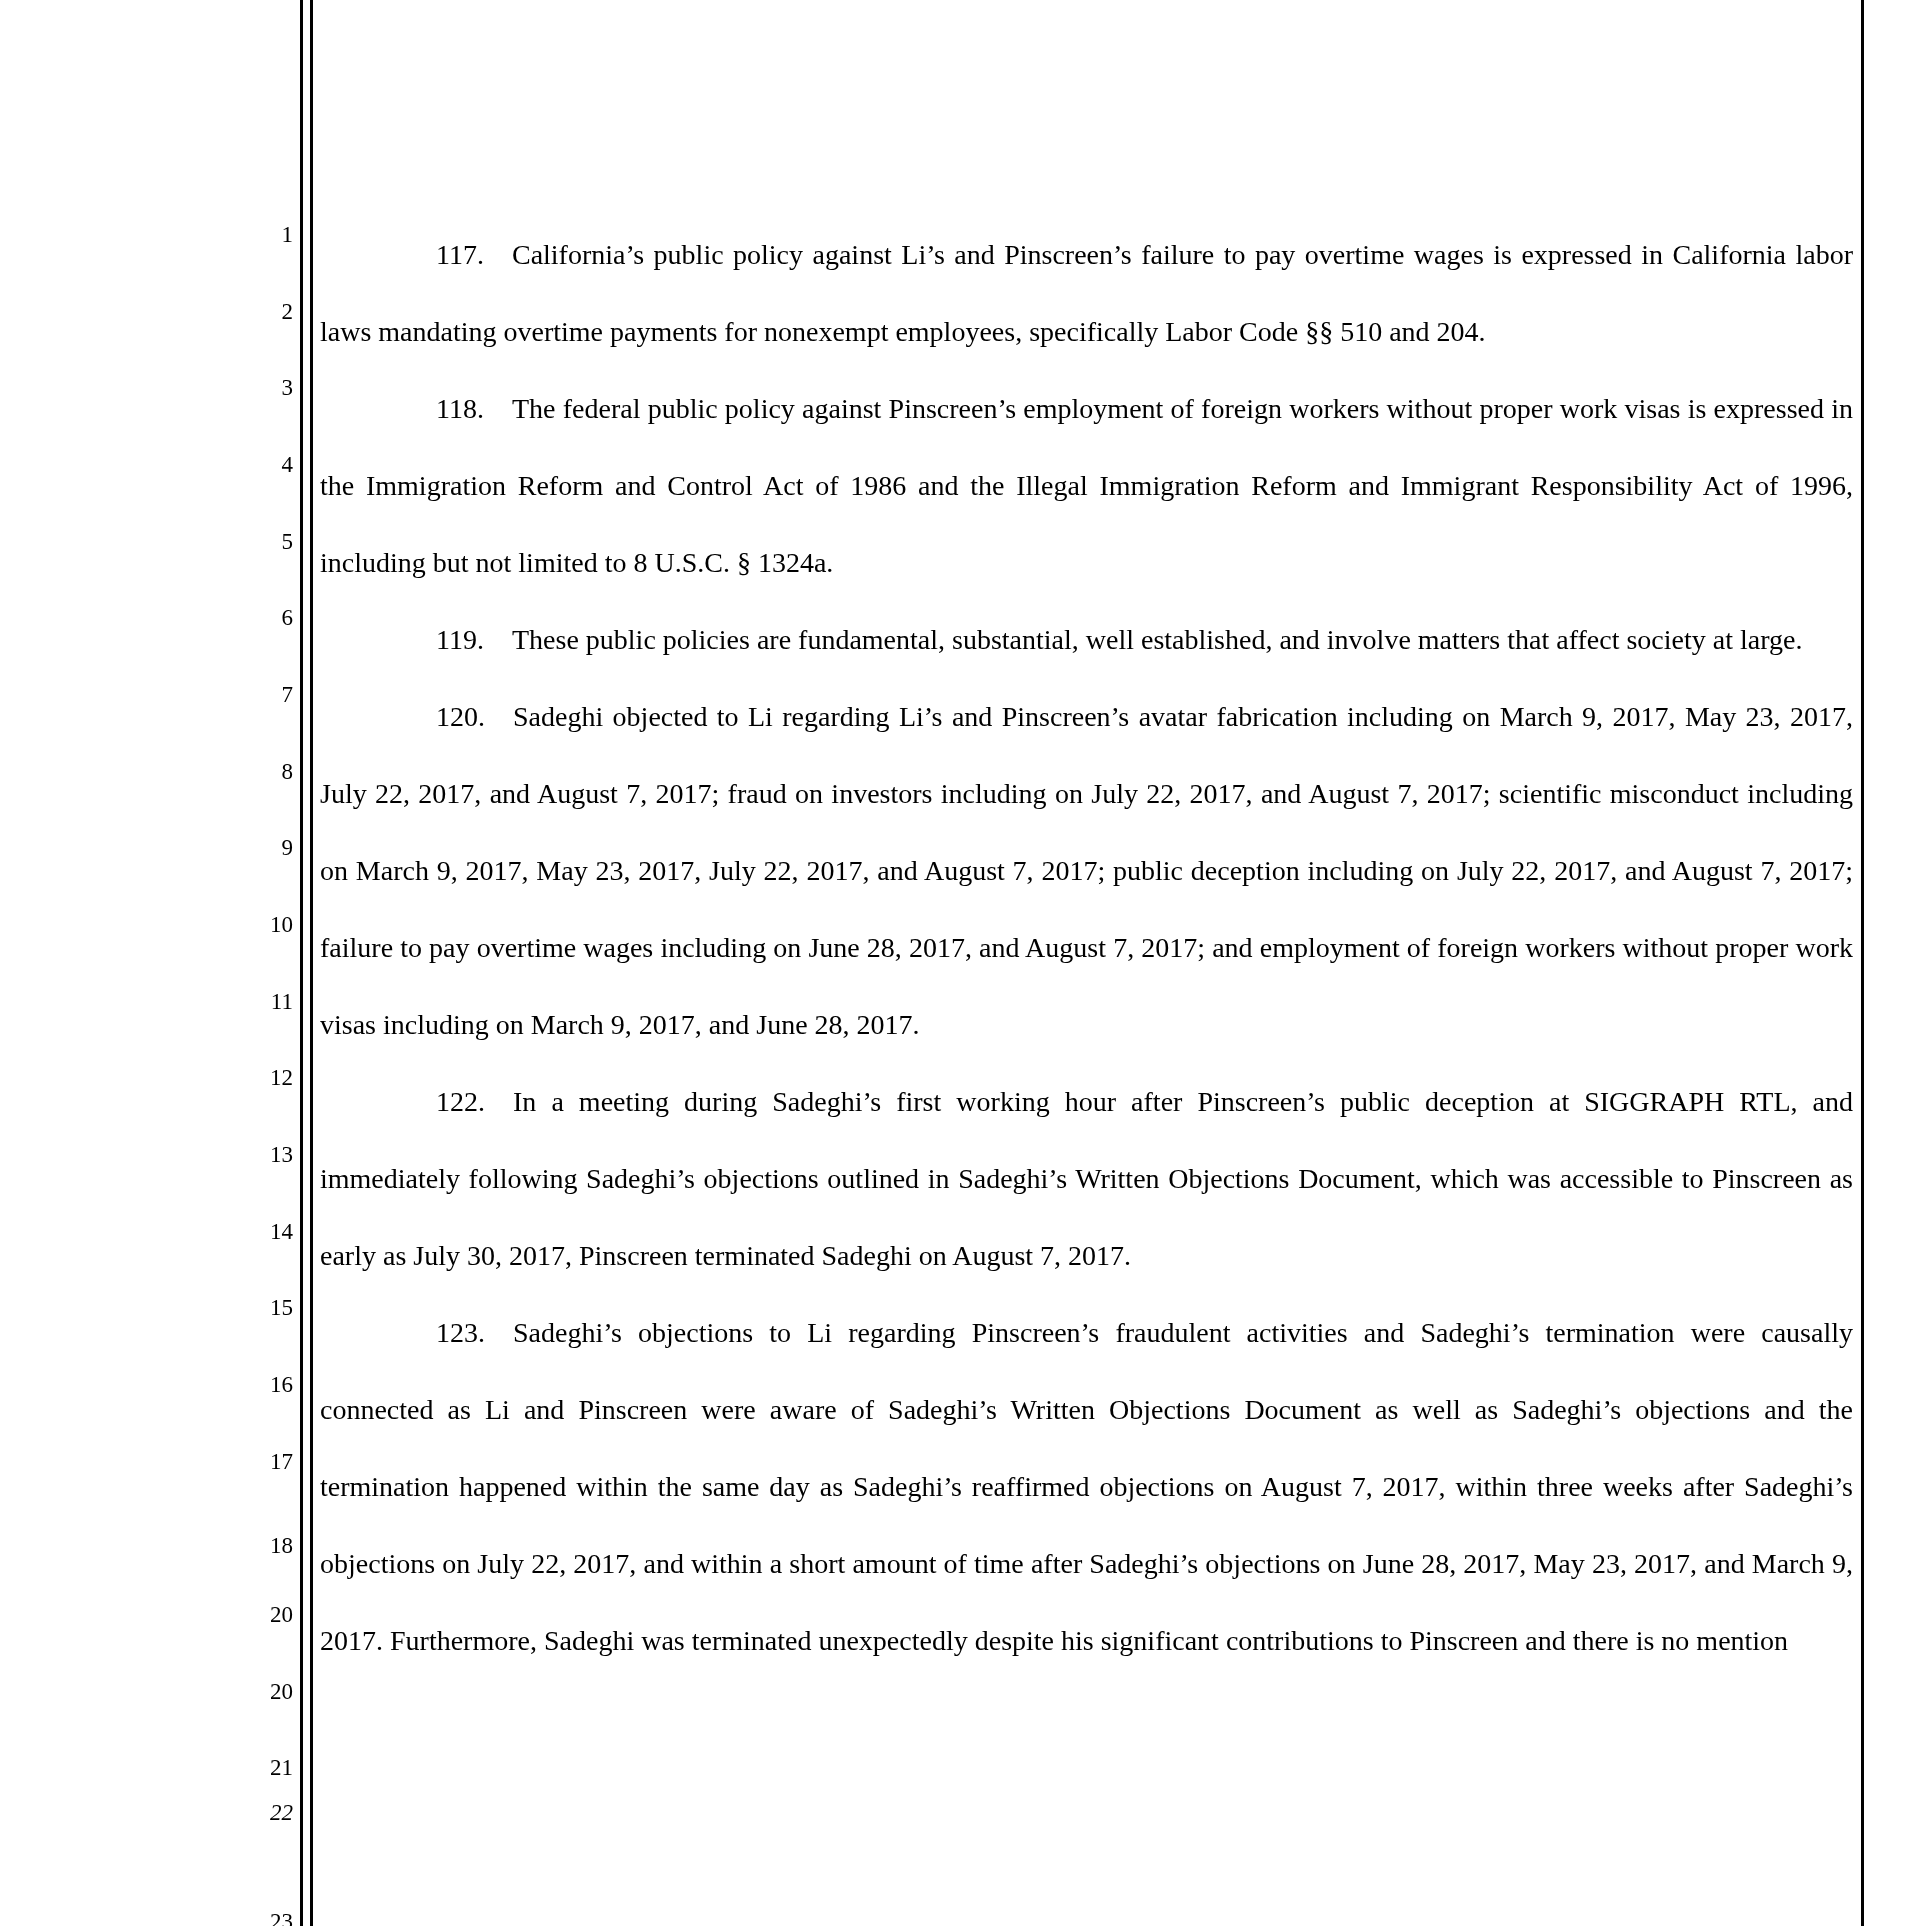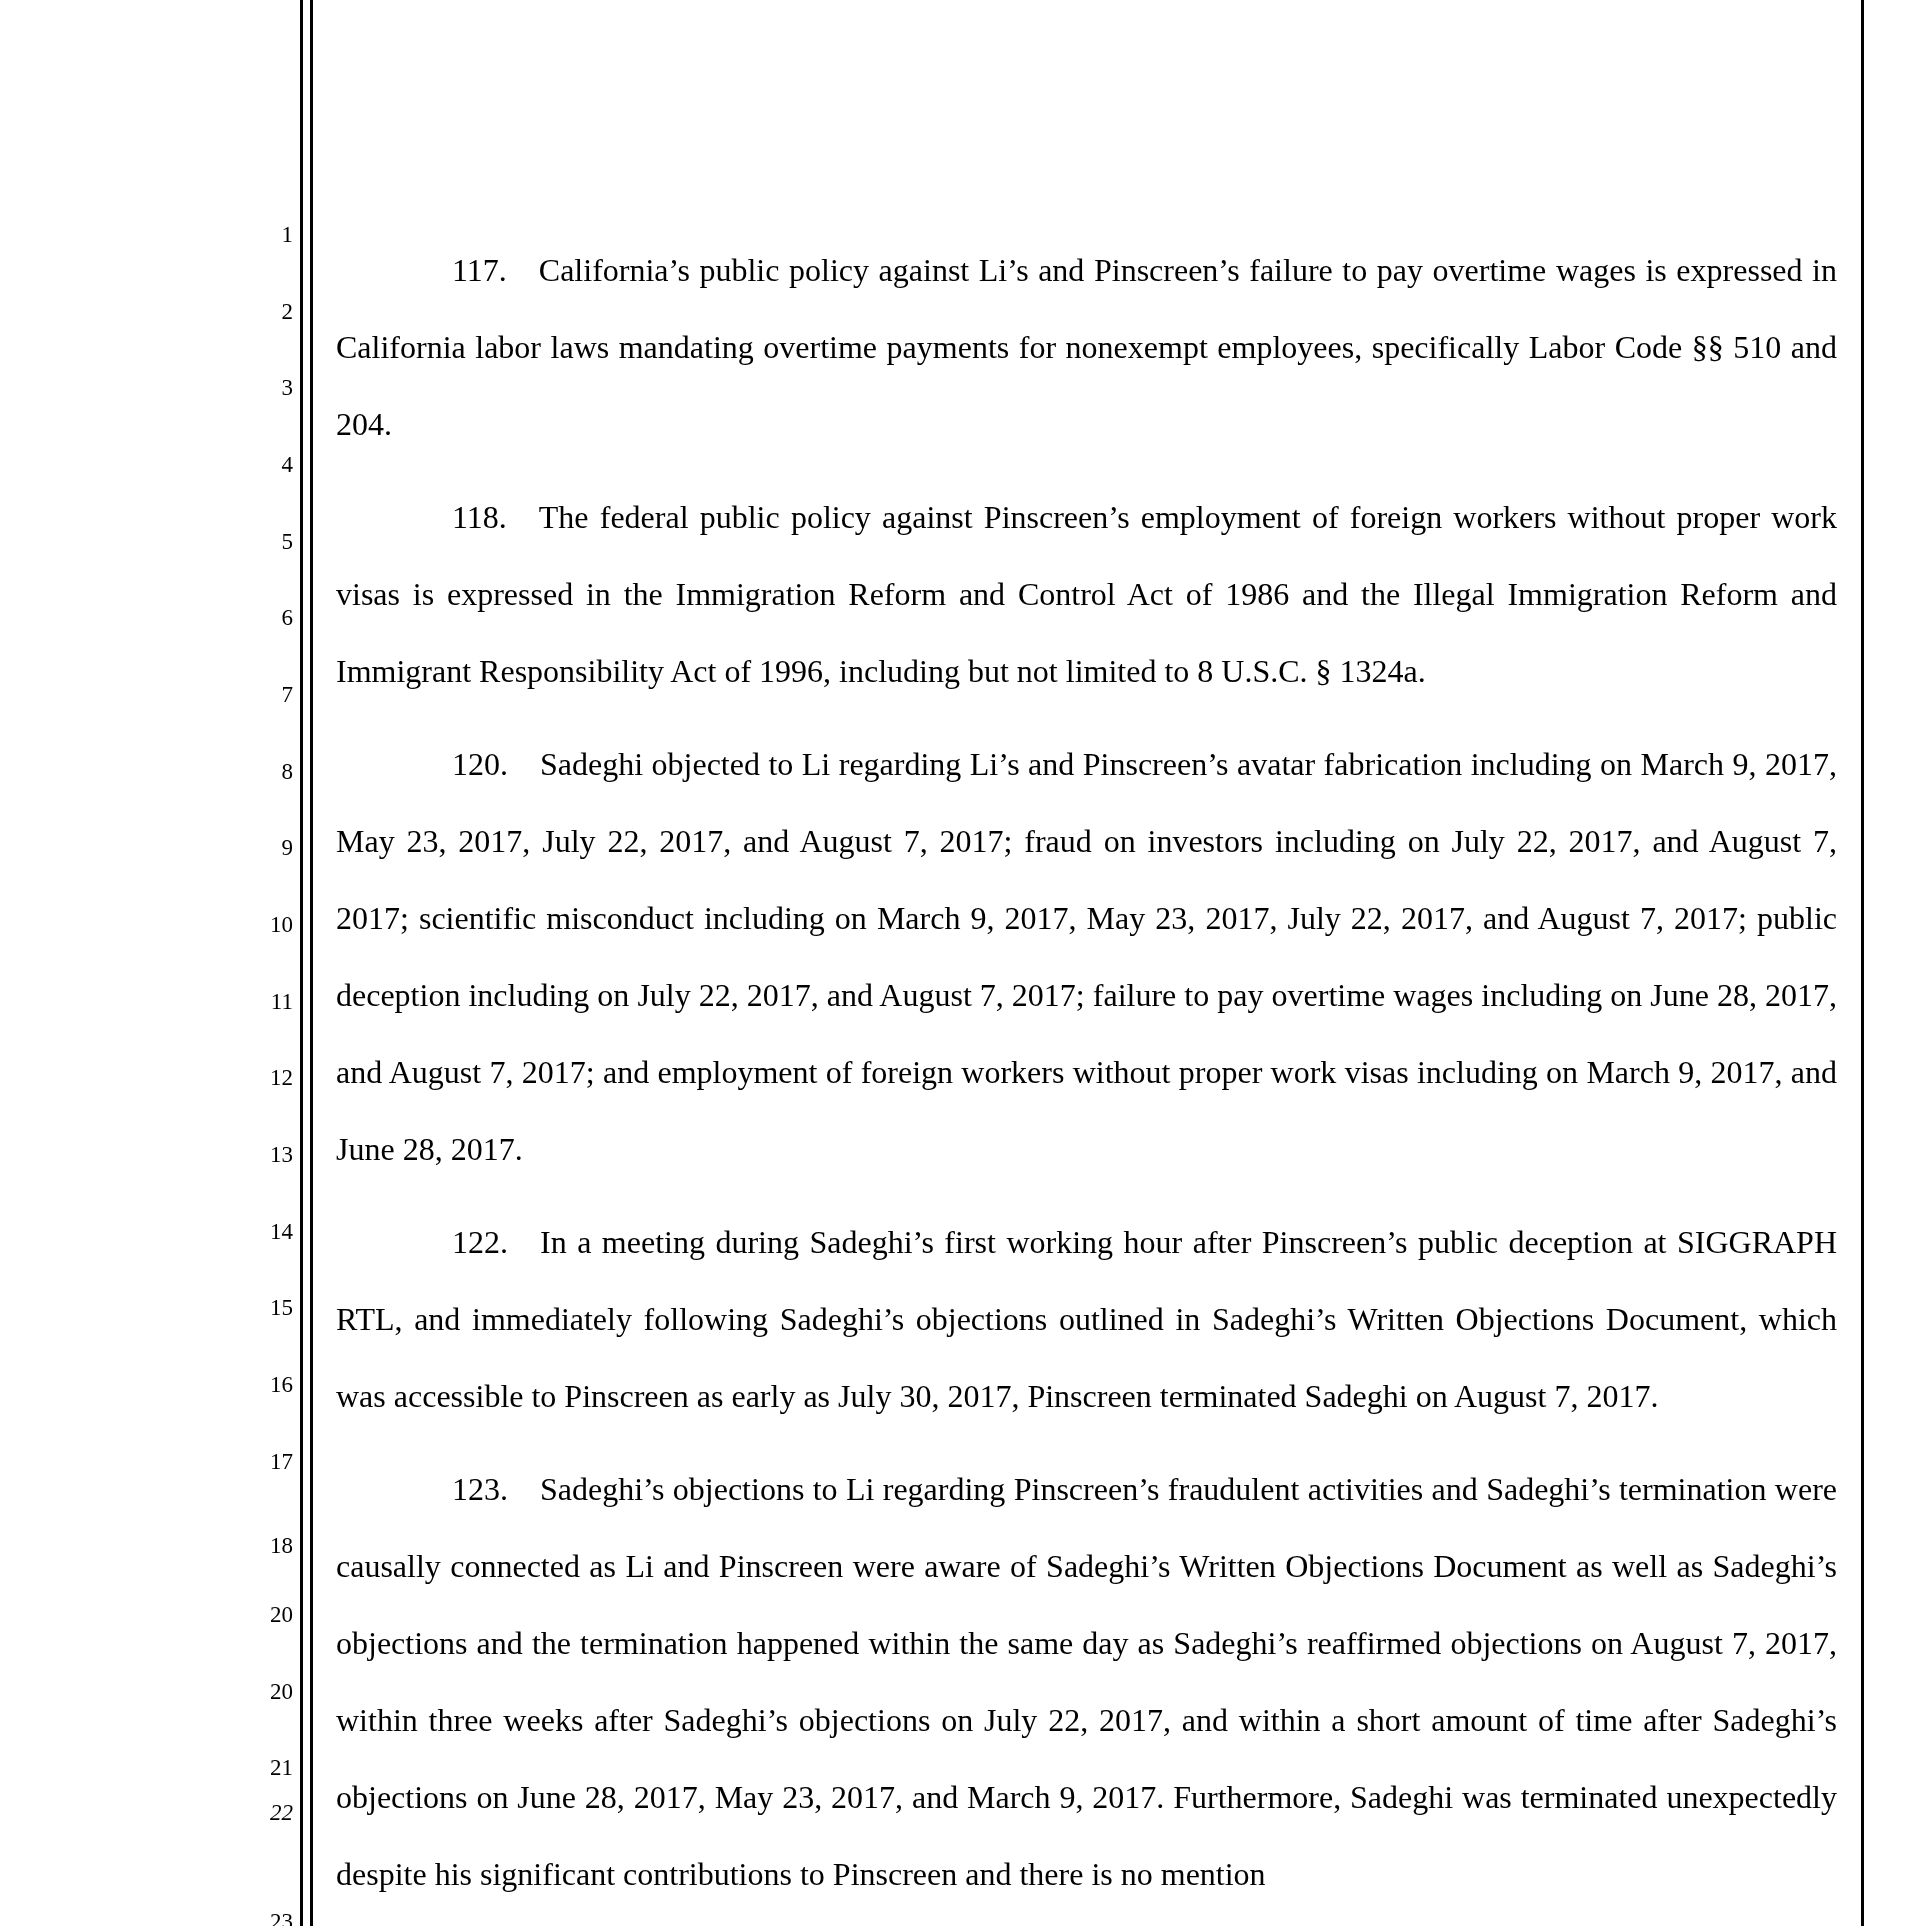--- a/index.html
+++ b/index.html
@@ -50,26 +50,26 @@
   }
 
   
   .body-col {
     position: absolute;
     left: 320px;
     top: 216px;
     width: 1533px;
   }
   .para {
-    font-size: 32px;
+    font-size: 28px;
     line-height: 77px;
     text-align: justify;
     text-justify: inter-word;
     text-indent: 116px;
-    margin: 16px;
+    margin: 0;
     hyphens: none;
     -webkit-hyphens: none;
   }
   .para:last-child { }
 
   
   .para > .t { display: inline; }
 </style>
 </head>
 <body>
@@ -102,19 +102,20 @@
       <div class="lineno" style="top: 1380px;">20</div>
       <div class="lineno" style="top: 1457px;">20</div>
       <div class="lineno" style="top: 1533px;">21</div>
       <div class="lineno" style="top: 1578px; font-style: italic;">22</div>
       <div class="lineno" style="top: 1687px;">23</div>
     </div>
 
   <div class="body-col" id="bodycol">
       <p class="para" style="text-align-last: left;"><span class="t">117. California’s public policy against Li’s and Pinscreen’s failure to pay overtime wages is expressed in California labor laws mandating overtime payments for nonexempt employees, specifically Labor Code §§ 510 and 204.</span></p>
       <p class="para" style="text-align-last: left;"><span class="t">118. The federal public policy against Pinscreen’s employment of foreign workers without proper work visas is expressed in the Immigration Reform and Control Act of 1986 and the Illegal Immigration Reform and Immigrant Responsibility Act of 1996, including but not limited to 8 U.S.C. § 1324a.</span></p>
+      <p class="para" style="text-align-last: left;"><span class="t">119. These public policies are fundamental, substantial, well established, and involve matters that affect society at large.</span></p>
       <p class="para" style="text-align-last: left;"><span class="t">120. Sadeghi objected to Li regarding Li’s and Pinscreen’s avatar fabrication including on March 9, 2017, May 23, 2017, July 22, 2017, and August 7, 2017; fraud on investors including on July 22, 2017, and August 7, 2017; scientific misconduct including on March 9, 2017, May 23, 2017, July 22, 2017, and August 7, 2017; public deception including on July 22, 2017, and August 7, 2017; failure to pay overtime wages including on June 28, 2017, and August 7, 2017; and employment of foreign workers without proper work visas including on March 9, 2017, and June 28, 2017.</span></p>
       <p class="para" style="text-align-last: left;"><span class="t">122. In a meeting during Sadeghi’s first working hour after Pinscreen’s public deception at SIGGRAPH RTL, and immediately following Sadeghi’s objections outlined in Sadeghi’s Written Objections Document, which was accessible to Pinscreen as early as July 30, 2017, Pinscreen terminated Sadeghi on August 7, 2017.</span></p>
       <p class="para" style="text-align-last: left;"><span class="t">123. Sadeghi’s objections to Li regarding Pinscreen’s fraudulent activities and Sadeghi’s termination were causally connected as Li and Pinscreen were aware of Sadeghi’s Written Objections Document as well as Sadeghi’s objections and the termination happened within the same day as Sadeghi’s reaffirmed objections on August 7, 2017, within three weeks after Sadeghi’s objections on July 22, 2017, and within a short amount of time after Sadeghi’s objections on June 28, 2017, May 23, 2017, and March 9, 2017. Furthermore, Sadeghi was terminated unexpectedly despite his significant contributions to Pinscreen and there is no mention</span></p>
     </div>
 
 </div>
 
 
 </body></html>

